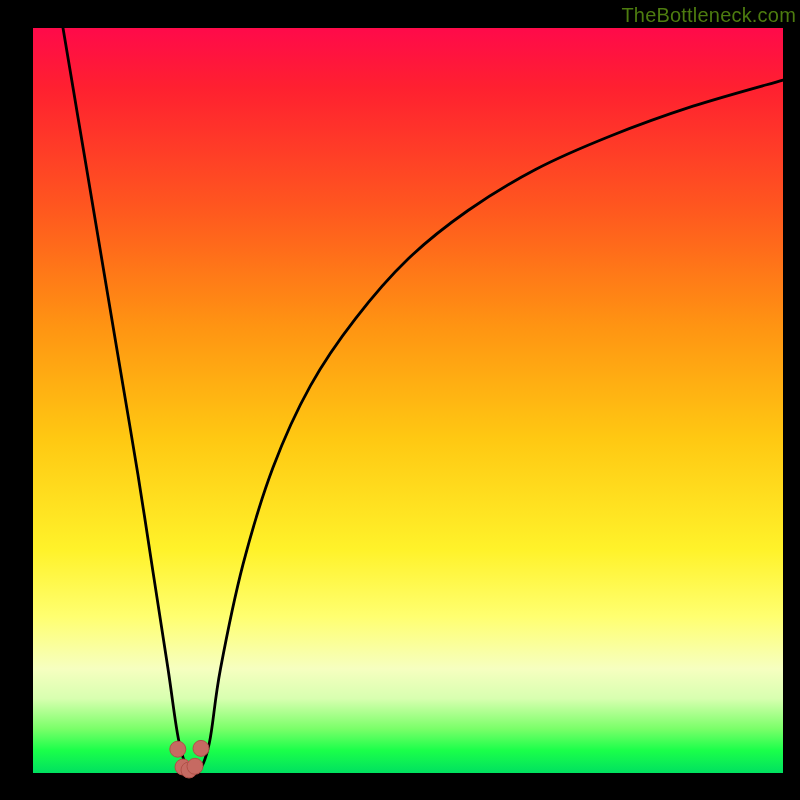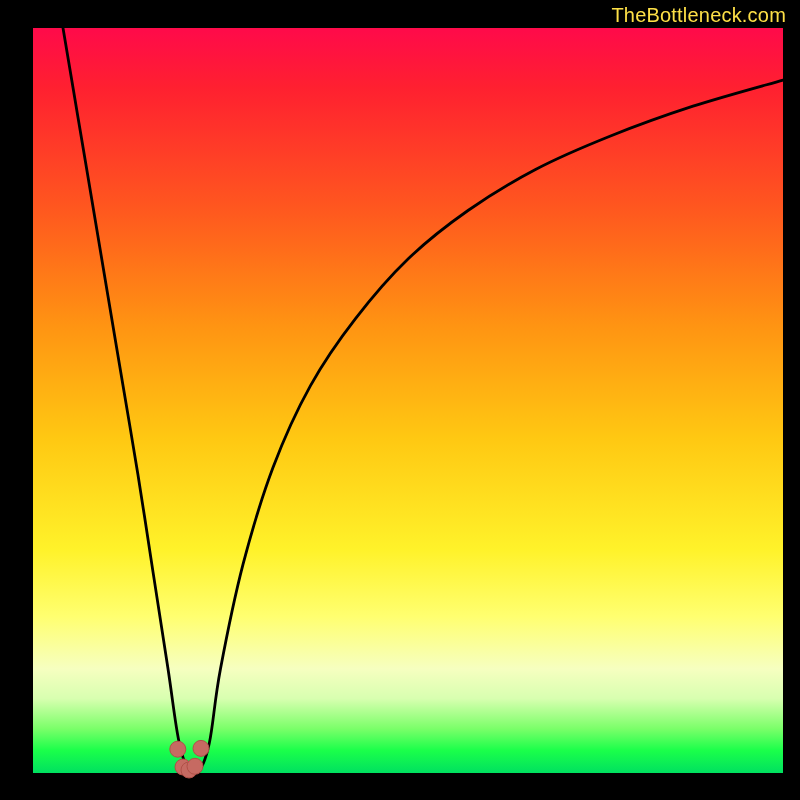--- a/index.html
+++ b/index.html
@@ -27,22 +27,22 @@
       #d8ffb0 90%,
       #7cff6a 94%,
       #1aff4a 97%,
       #00e060 100%
     );
   }
 
   .watermark {
     position: absolute;
     top: 4px;
-    right: 14px;
-    color: #fde047;
+    right: 4px;
+    color: #4d7c0f;
     font-size: 20px;
     letter-spacing: 0.2px;
   }
 
   svg.curve {
     position: absolute;
     left: 0; top: 0;
   }
 
   .valley-mark {

